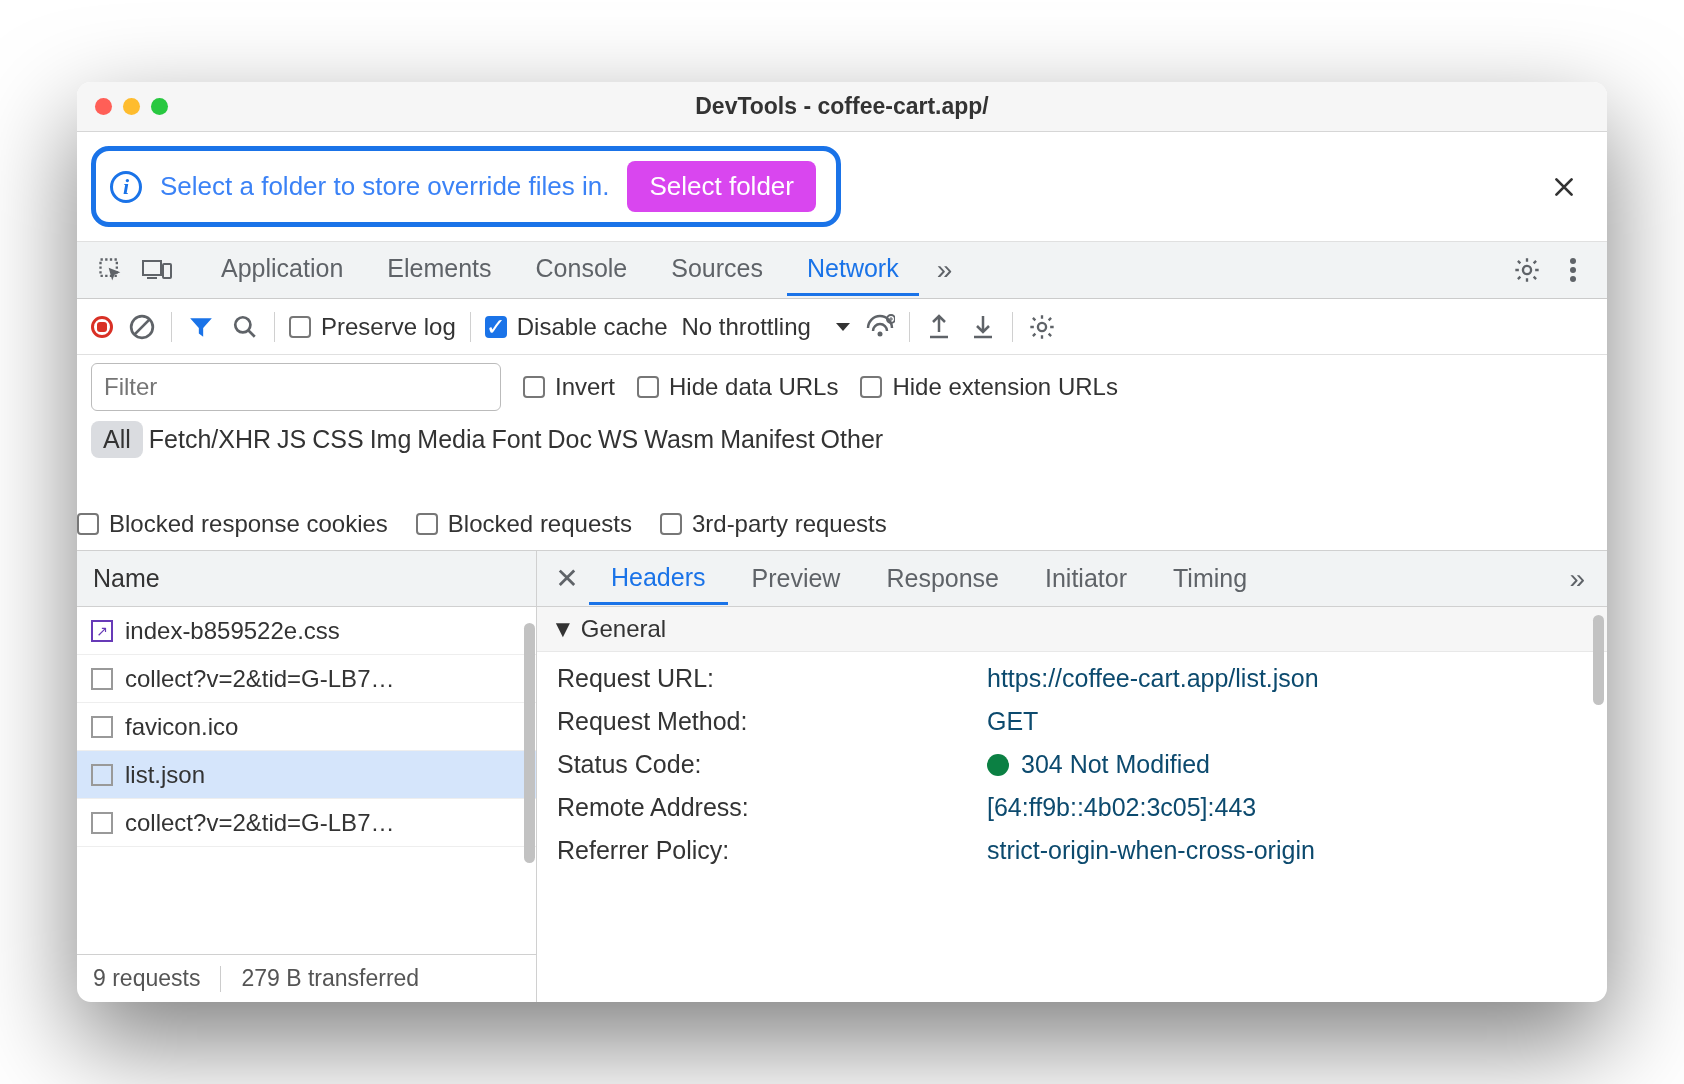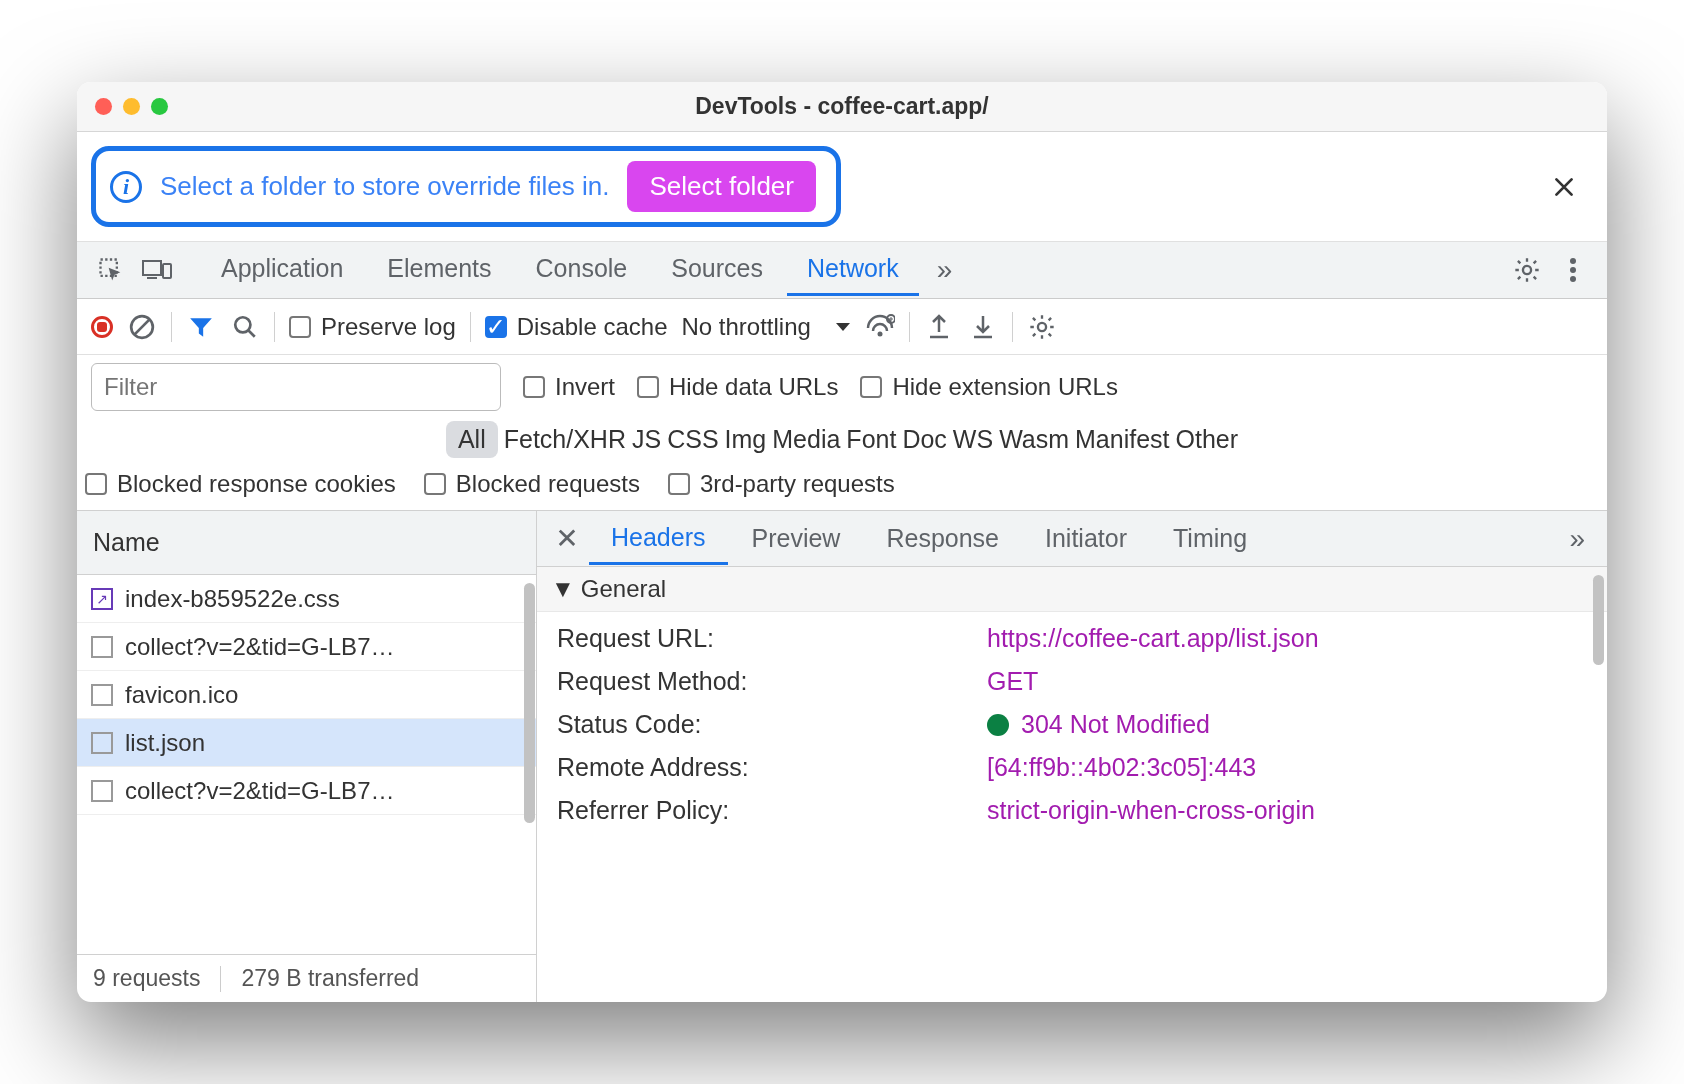--- a/index.html
+++ b/index.html
@@ -207,51 +207,51 @@
   font-size: 24px;
   color: #888;
 }
 .typerow {
   padding: 6px 14px;
   display: flex;
   align-items: center;
   gap: 6px;
   font-size: 25px;
   color: #333;
-  justify-content: center;
 }
 .typerow .pill {
   background: #dadce0;
   border-radius: 8px;
   padding: 4px 12px;
 }
 .typerow span { cursor: pointer; }
 .blockedrow {
-  padding: 6px 8px 12px;
+  padding: 6px 0 12px;
   display: flex;
   align-items: center;
   gap: 28px;
   font-size: 24px;
   color: #333;
   border-bottom: 1px solid #d0d0d0;
+  margin-top: 40px;
 }
 .main {
   flex: 1;
   display: flex;
   overflow: hidden;
 }
 .leftpane {
   width: 460px;
   display: flex;
   flex-direction: column;
   border-right: 1px solid #d0d0d0;
   position: relative;
 }
 .leftpane-header {
-  height: 64px;
+  height: 56px;
   background: #f1f3f4;
   display: flex;
   align-items: center;
   padding: 0 16px;
   font-size: 25px;
   color: #333;
   border-bottom: 1px solid #d0d0d0;
 }
 .req-list {
   flex: 1;
@@ -360,21 +360,21 @@
 }
 .kv-grid {
   padding: 12px 20px;
   display: grid;
   grid-template-columns: 430px 1fr;
   row-gap: 14px;
   font-size: 25px;
   color: #333;
 }
 .kv-grid .k { color: #333; }
-.kv-grid .v { color: #a21caf; display: flex; align-items: center; gap: 12px; }
+.kv-grid .v { color: #0c4a6e; display: flex; align-items: center; gap: 12px; }
 .status-dot {
   width: 22px; height: 22px;
   background: #0b8043;
   border-radius: 50%;
 }
 svg { display: block; }
 </style>
 </head>
 <body>
 

